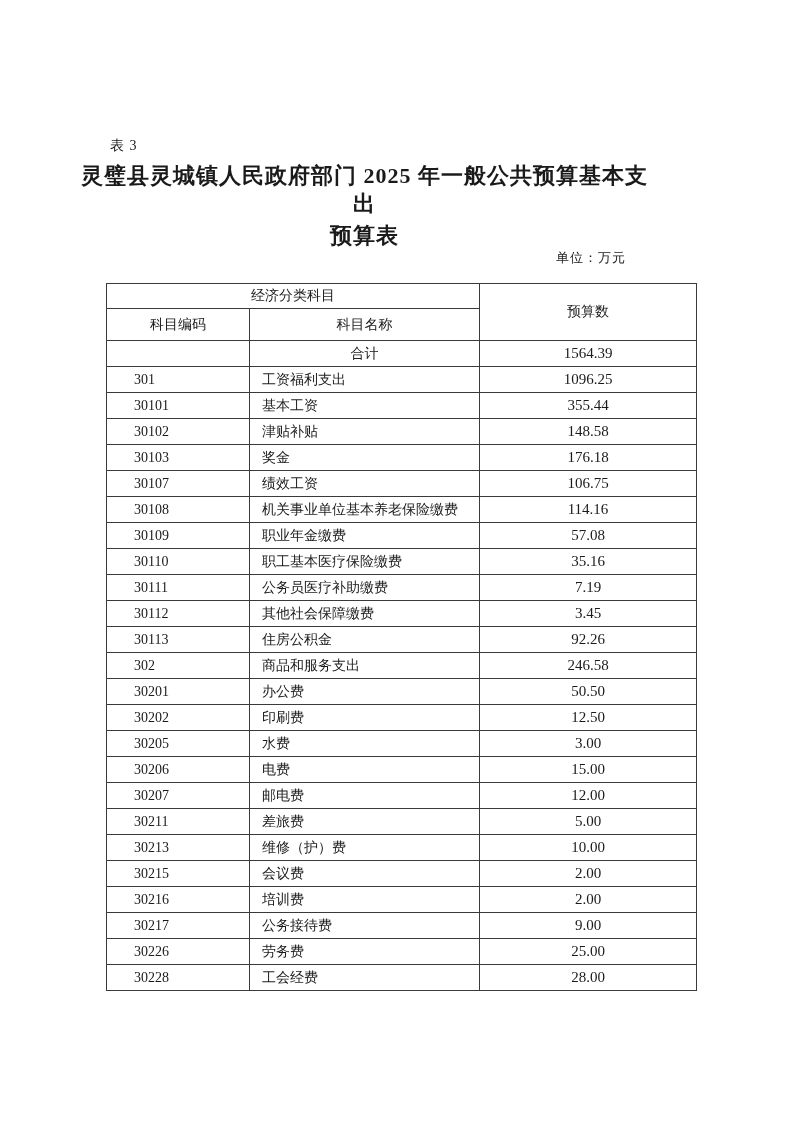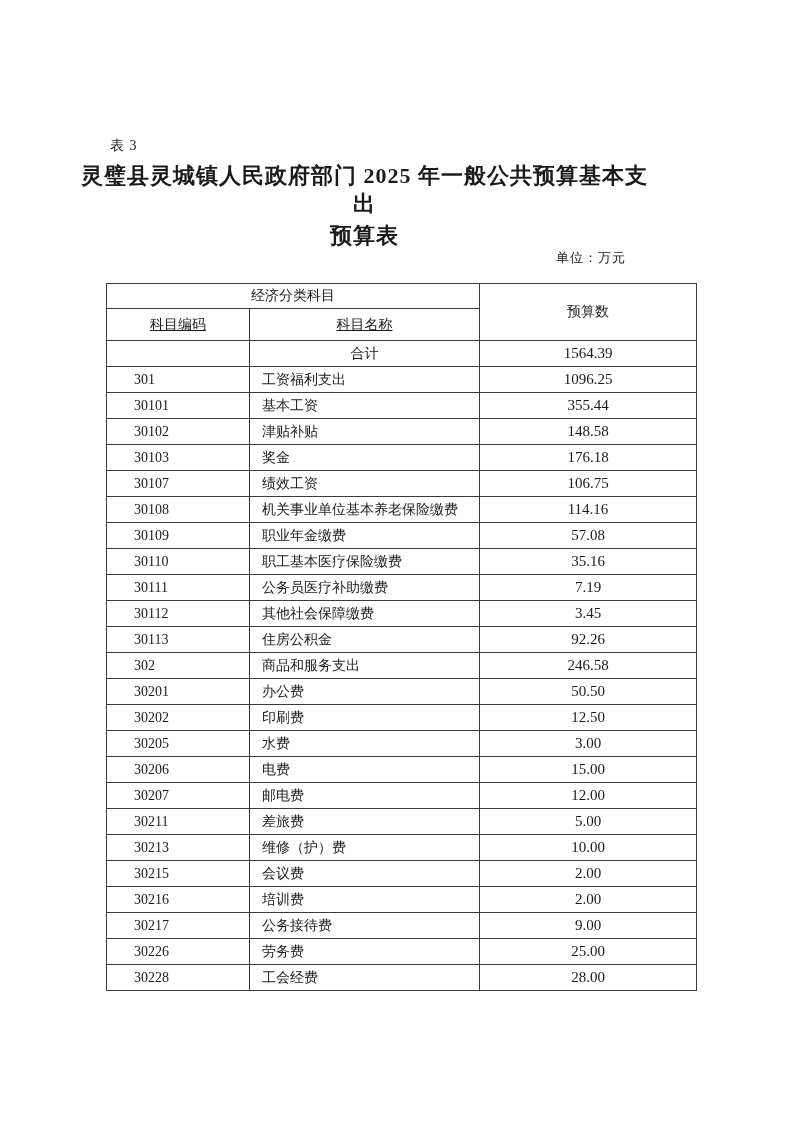--- a/index.html
+++ b/index.html
@@ -55,21 +55,21 @@
     border: 1px solid #3a3a3a;
     font-weight: normal;
     overflow: hidden;
     white-space: nowrap;
   }
   .col-code  { width: 143px; }
   .col-name  { width: 230px; }
   .col-value { width: 217px; }
   .budget-table thead th { text-align: center; }
   .row-group-header th { height: 25px; }
-  .row-sub-header  th { height: 32px; text-decoration: underline; }
+  .row-sub-header  th { height: 32px; }
   .budget-table tbody td { height: 26px; }
   td.code-cell  { text-align: left; padding-left: 27px; }
   td.name-cell  { text-align: left; padding-left: 12px; }
   td.name-cell.center { text-align: center; padding-left: 0; }
   td.value-cell { text-align: center; font-size: 15px; }
 </style>
 </head>
 <body>
 
 <div class="page">

